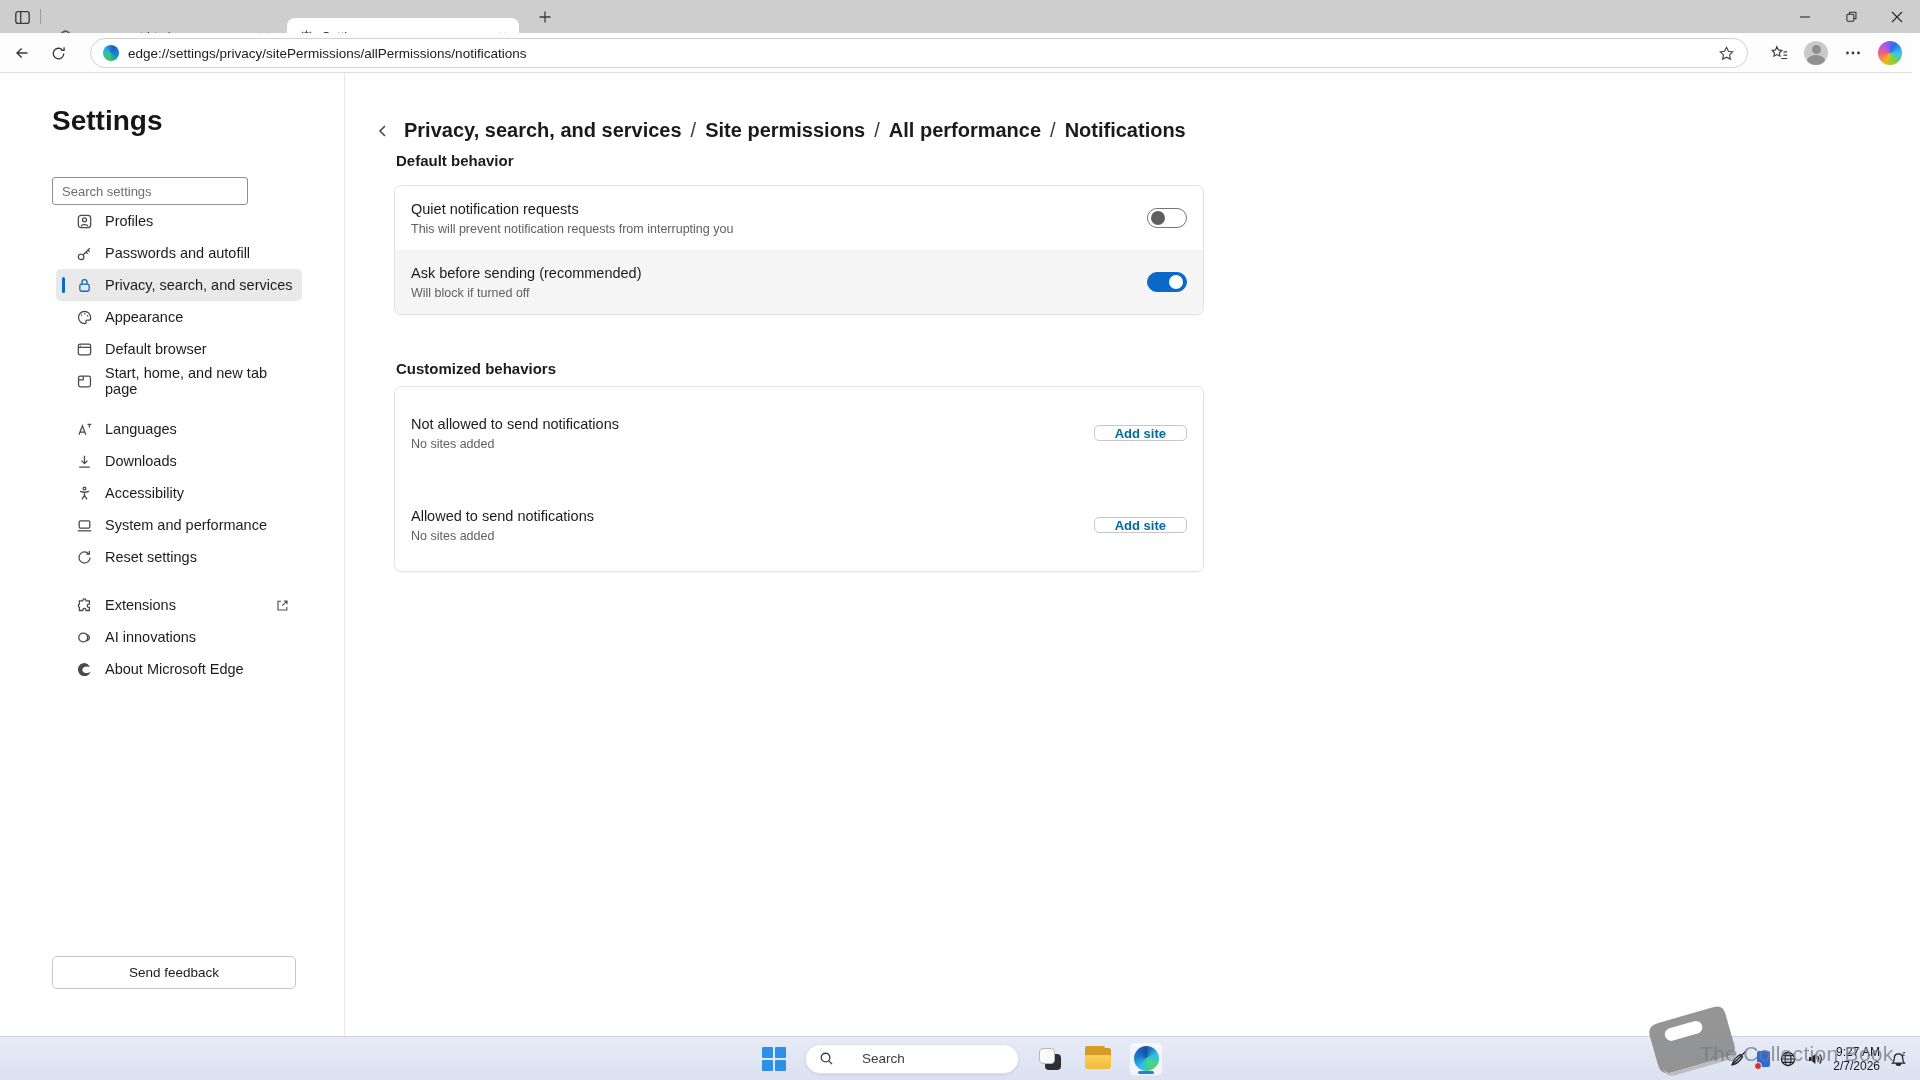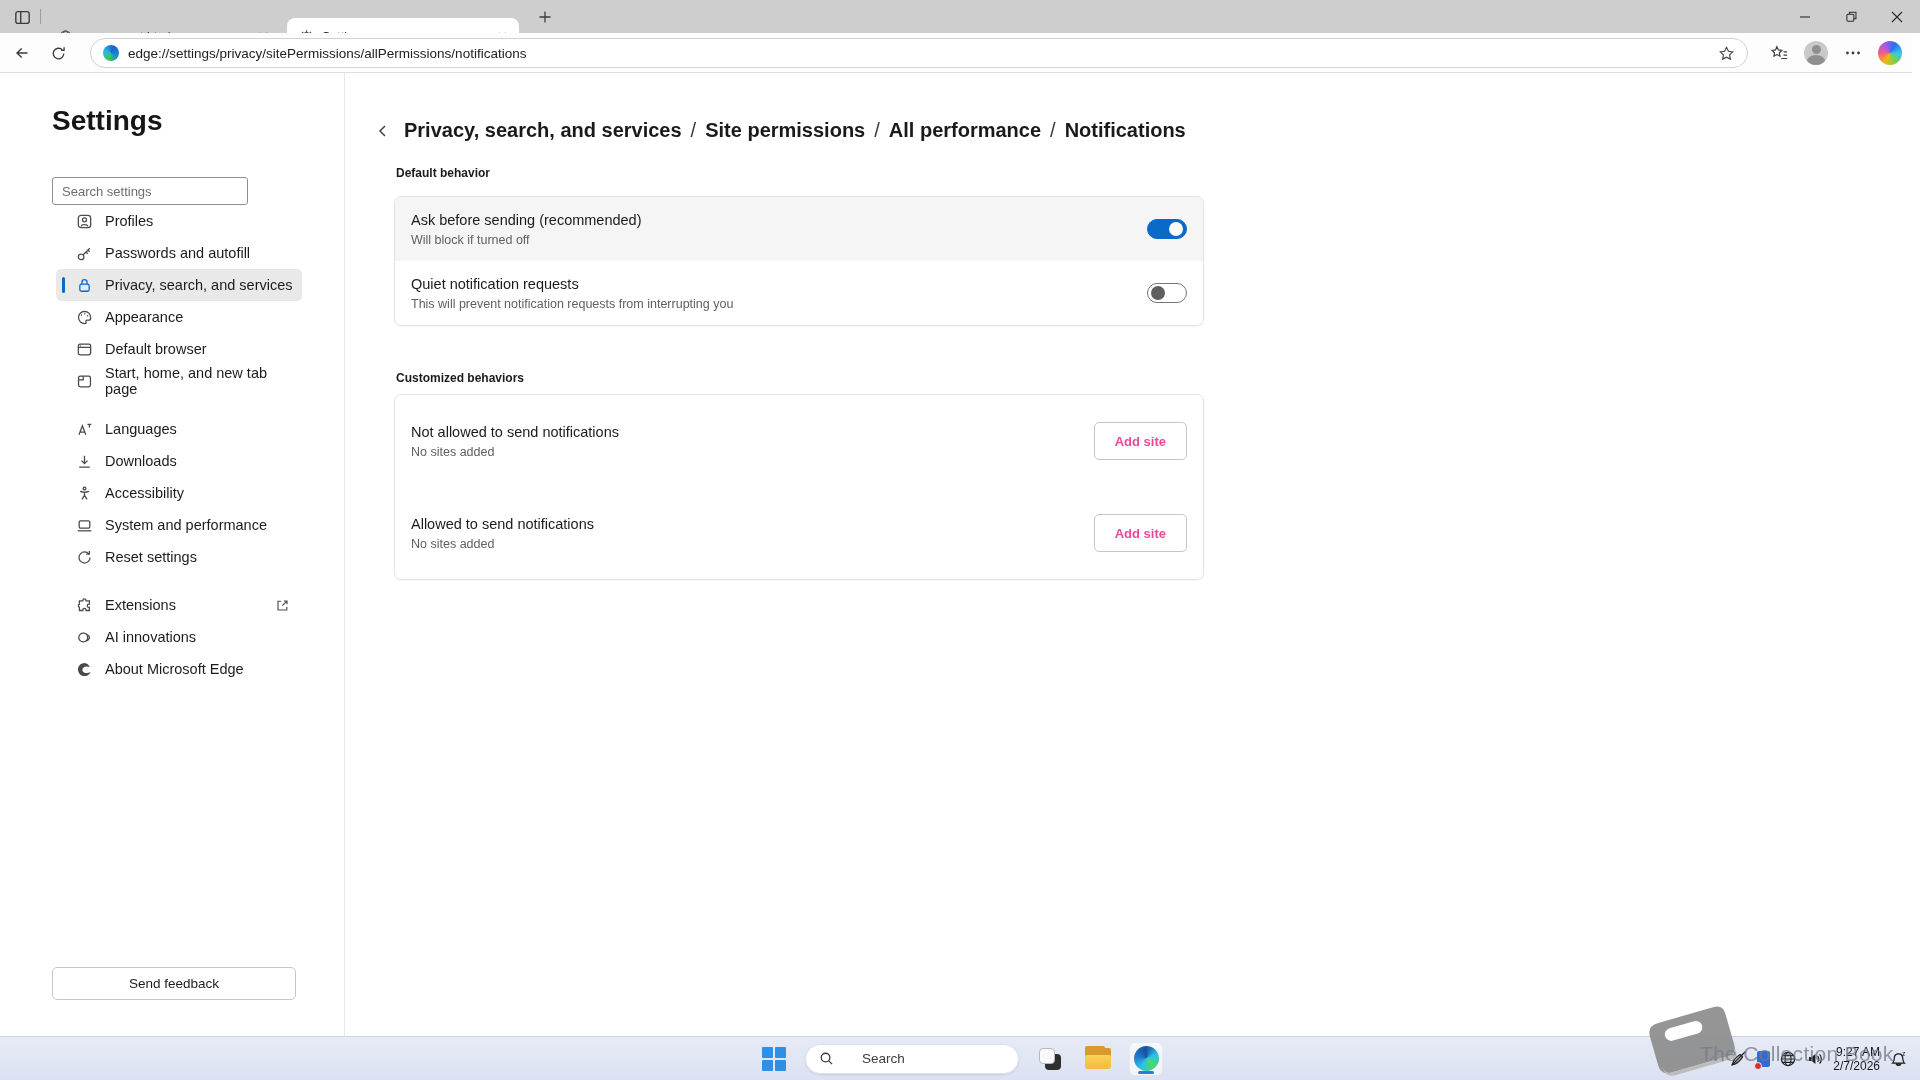--- a/index.html
+++ b/index.html
@@ -59,51 +59,51 @@
   .nav { }
   .nav-item { position:relative; height:32px; margin:0 42px 0 56px; padding-left:20px; border-radius:5px;
     display:flex; align-items:center; gap:12px; font-size:14.5px; color:#1c1c1c; cursor:pointer; }
   .nav-item .icon { color:#4a4a4a; display:flex; }
   .nav-item.selected { background:#e9e9e9; }
   .nav-item.selected::before { content:""; position:absolute; left:6px; top:8px; width:3px; height:16px;
     border-radius:2px; background:#0b69c7; }
   .nav-item.selected .icon { color:#0b69c7; }
   .nav-gap { height:16px; }
   .ext-link { margin-left:auto; margin-right:12px; color:#4a4a4a; display:flex; }
-  .send-feedback { position:absolute; left:52px; bottom:36px; width:244px; height:33px; background:#fff;
+  .send-feedback { position:absolute; left:52px; bottom:47px; width:244px; height:33px; background:#fff;
     border:1px solid #c8c8c8; border-radius:5px; font-size:13.5px; color:#1b1b1b;
     font-family:"Liberation Sans",sans-serif; cursor:pointer; }
 
   
   .content { position:absolute; top:0; left:346px; right:0; bottom:0; overflow:hidden; }
   .crumb-row { display:flex; align-items:center; margin:46px 0 0 26px; gap:10px; }
   .crumb-back { width:22px; height:22px; display:flex; align-items:center; justify-content:center;
     color:#454545; cursor:pointer; }
   .crumbs { font-size:20px; font-weight:600; color:#1a1a1a; display:flex; gap:9px; align-items:baseline; }
   .crumb { cursor:pointer; } .crumb.current { cursor:default; }
   .crumb-sep { font-weight:400; color:#3c3c3c; }
-  .section-h { margin:24px 0 0 50px; font-size:12px; font-weight:600; color:#1b1b1b; }
+  .section-h { margin:10px 0 0 50px; font-size:15px; font-weight:600; color:#1b1b1b; }
   .section-desc { margin:7px 0 0 50px; font-size:13px; color:#5d5d5d; }
   .card { margin-left:48px; width:810px; border:1px solid #e3e3e3; border-radius:7px; background:#fff;
     box-shadow:0 1px 2px rgba(0,0,0,.04); overflow:hidden; }
   .card1 { margin-top:16px; } .card2 { margin-top:9px; }
   .crow { display:flex; align-items:center; padding:0 16px; }
   .crow.h64 { height:64px; } .crow.h92 { height:92px; }
   .crow.shaded { background:#f5f5f5; }
   .crow-text { flex:1; }
   .crow-title { font-size:14.5px; color:#1b1b1b; }
   .crow-sub { font-size:12.5px; color:#606060; margin-top:5px; }
   .toggle { position:relative; width:40px; height:20px; border-radius:10px; background:#fff;
     border:1px solid #767676; cursor:pointer; flex:none; }
   .toggle::after { content:""; position:absolute; top:2px; left:3px; width:14px; height:14px;
     border-radius:50%; background:#5f5f5f; }
   .toggle.on { background:#0b69c7; border-color:#0b69c7; }
   .toggle.on::after { left:auto; right:3px; background:#fff; }
-  .add-site { height:38px; padding:0 20px; background:#fff; border:1px solid #c7c7c7; border-radius:5px;
-    font-size:13px; font-weight:600; color:#ec4899; font-family:"Liberation Sans",sans-serif; cursor:pointer; }
+  .add-site { height:16px; padding:0 20px; background:#fff; border:1px solid #c7c7c7; border-radius:5px;
+    font-size:13px; font-weight:600; color:#0369a1; font-family:"Liberation Sans",sans-serif; cursor:pointer; }
 
   
   .taskbar { position:absolute; left:0; right:0; bottom:0; height:44px;
     background:linear-gradient(180deg,#e7ebf7,#dbe1f1); border-top:1px solid #cdd3e3; }
   .tb-center { position:absolute; left:50%; top:0; height:100%; transform:translateX(-50%);
     display:flex; align-items:center; gap:14px; }
   .start { width:24px; height:24px; display:grid; grid-template-columns:11px 11px; grid-template-rows:11px 11px;
     gap:2px; cursor:pointer; }
   .start div { background:#2e8fe6; border-radius:1px; }
   .tb-search { width:214px; height:30px; border-radius:16px; background:#fff; border:1px solid #e0e1e8;
@@ -440,33 +440,33 @@
         <span class="crumb-sep">/</span>
         <span class="crumb">All performance</span>
         <span class="crumb-sep">/</span>
         <span class="crumb current">Notifications</span>
       </span>
     </div>
 
     <div class="section-h">Default behavior</div>
 
     <div class="card card1">
+      <div class="crow h64">
+        <div class="crow-text">
+          <div class="crow-title">Quiet notification requests</div>
+          <div class="crow-sub">This will prevent notification requests from interrupting you</div>
+        </div>
+        <div class="toggle"></div>
+      </div>
       <div class="crow h64 shaded">
         <div class="crow-text">
           <div class="crow-title">Ask before sending (recommended)</div>
           <div class="crow-sub">Will block if turned off</div>
         </div>
         <div class="toggle on"></div>
-      </div>
-      <div class="crow h64">
-        <div class="crow-text">
-          <div class="crow-title">Quiet notification requests</div>
-          <div class="crow-sub">This will prevent notification requests from interrupting you</div>
-        </div>
-        <div class="toggle"></div>
       </div>
     </div>
 
     <div class="section-h" style="margin-top:45px;">Customized behaviors</div>
 
     <div class="card card2">
       <div class="crow h92">
         <div class="crow-text">
           <div class="crow-title">Not allowed to send notifications</div>
           <div class="crow-sub">No sites added</div>

